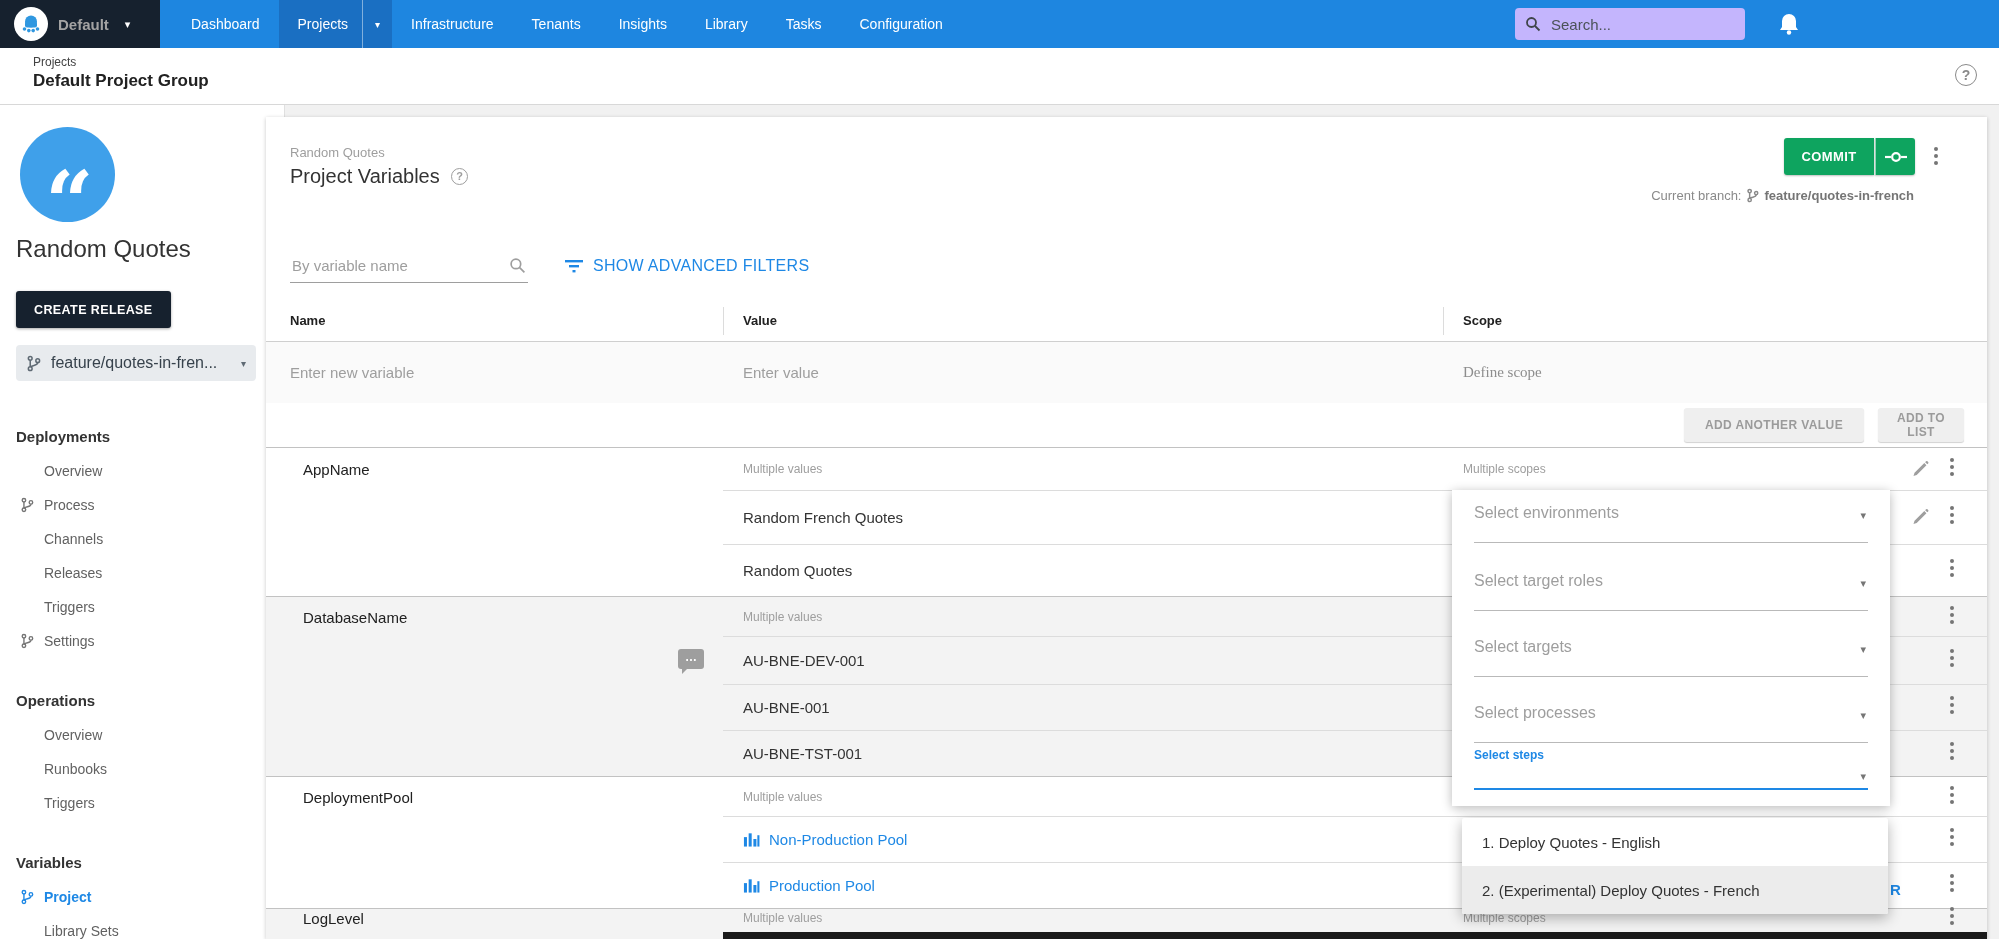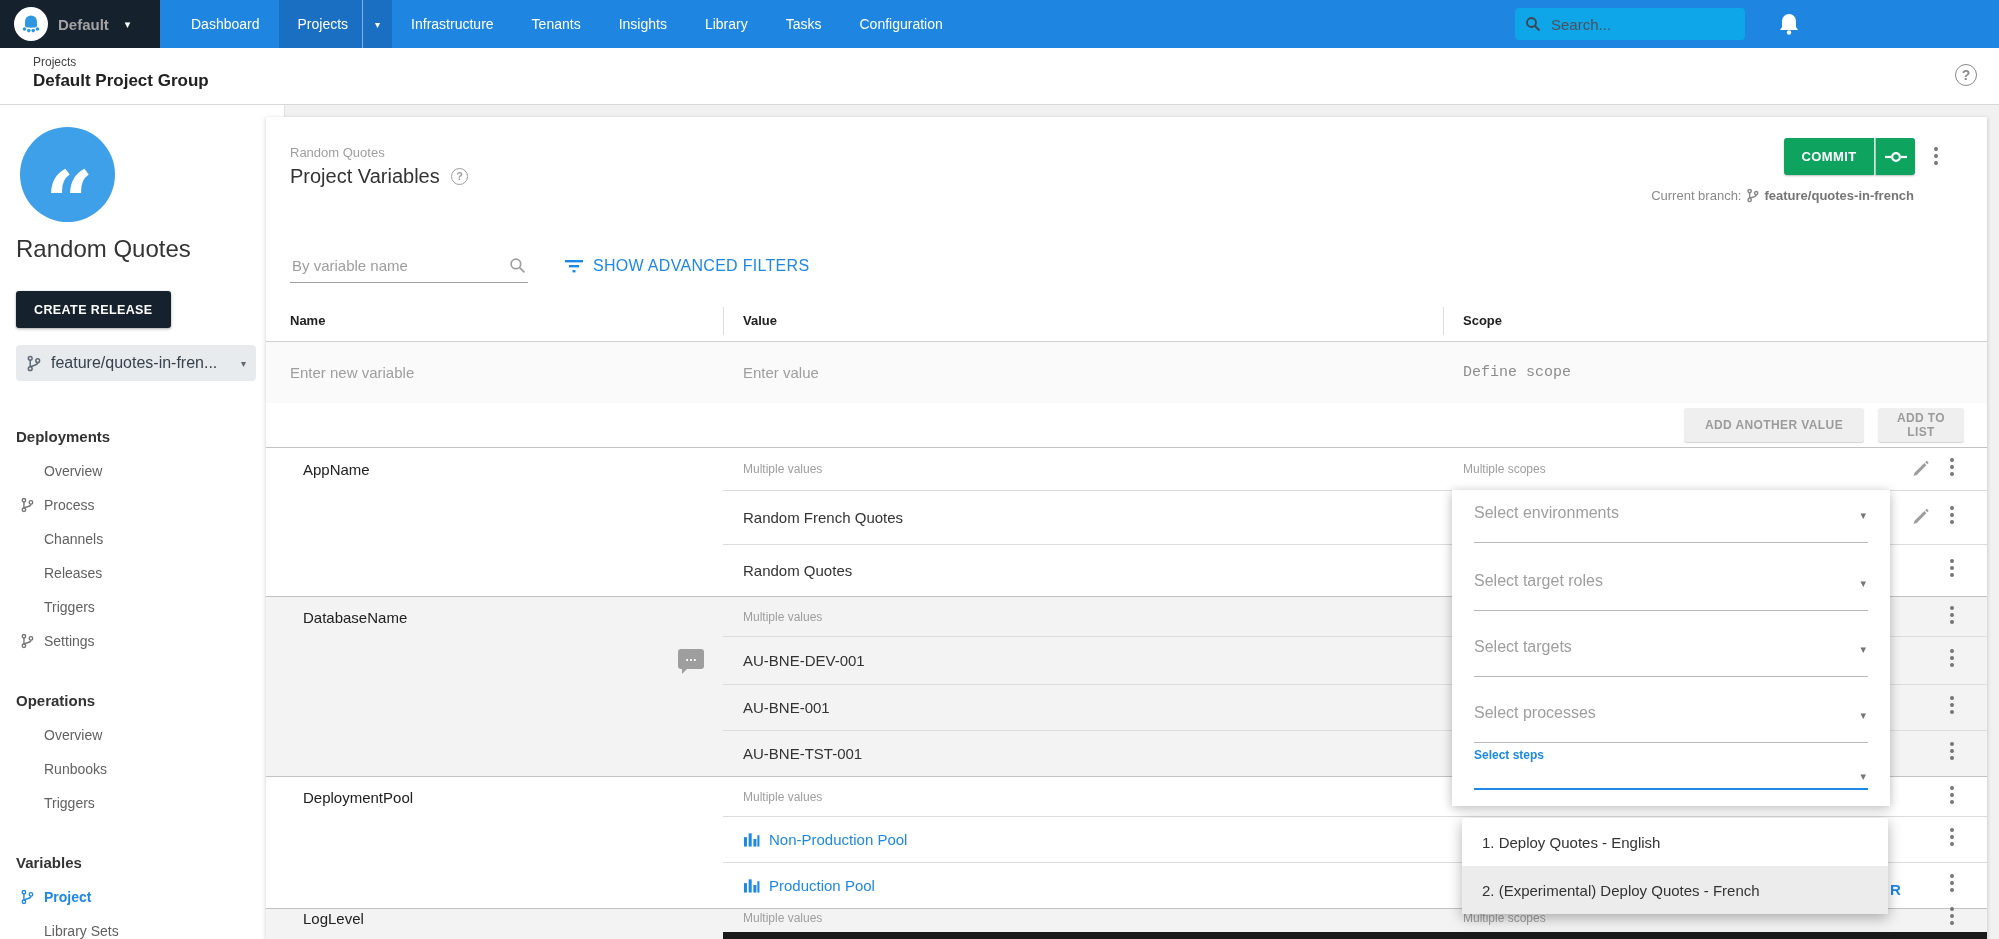--- a/index.html
+++ b/index.html
@@ -9,21 +9,21 @@
   
   #topnav{position:absolute;left:0;top:0;width:1999px;height:48px;background:#1e86e0;display:flex;align-items:stretch;}
   #space-block{width:160px;background:#16212e;display:flex;align-items:center;padding-left:14px;gap:10px;flex:0 0 auto;}
   #space-logo{width:34px;height:34px;border-radius:50%;background:#fff;display:flex;align-items:center;justify-content:center;}
   #space-label{color:#a3a3a3;font-size:15px;font-weight:bold;}
   .nav-caret{color:#fff;font-size:11px;margin-left:6px;}
   #nav-items{display:flex;align-items:stretch;margin-left:12px;}
   .nav-item{display:flex;align-items:center;padding:0 19px;color:#fff;font-size:14px;font-weight:500;cursor:pointer;}
   .nav-item.active{background:#1a6fc2;padding-right:14px;}
   .nav-item-caretcell{display:flex;align-items:center;background:#1a6fc2;padding:0 12px;border-left:1px solid rgba(255,255,255,.45);color:#fff;font-size:10px;cursor:pointer;}
-  #nav-search{position:absolute;left:1515px;top:8px;width:230px;height:32px;background:#0ea5e9;border-radius:4px;display:flex;align-items:center;padding:0 10px;gap:8px;}
+  #nav-search{position:absolute;left:1515px;top:8px;width:230px;height:32px;background:#c4b5fd;border-radius:4px;display:flex;align-items:center;padding:0 10px;gap:8px;}
   #nav-search input{border:none;background:transparent;outline:none;font-size:15px;color:#3c3f42;width:170px;}
   #nav-search input::placeholder{color:#4b5258;}
   #nav-bell{position:absolute;left:1778px;top:12px;}
 
   
   #crumbband{position:absolute;left:0;top:48px;width:1999px;height:57px;background:#fff;border-bottom:1px solid #d8d8d8;}
   #crumb-section{position:absolute;left:33px;top:7px;font-size:12px;color:#424242;}
   #crumb-title{position:absolute;left:33px;top:23px;font-size:17px;font-weight:bold;color:#212121;}
   #help-top{position:absolute;left:1955px;top:16px;width:22px;height:22px;border:1.6px solid #8a8a8a;border-radius:50%;color:#8a8a8a;font-size:14px;font-weight:bold;text-align:center;line-height:20px;}
 
@@ -58,21 +58,21 @@
   #filter-input-wrap input{border:none;outline:none;background:transparent;width:200px;font-size:15px;color:#333;padding-top:8px;}
   #filter-input-wrap input::placeholder{color:#9e9e9e;}
   #filter-mag{position:absolute;right:2px;top:8px;}
   #adv-filters{position:absolute;left:299px;top:140px;display:flex;align-items:center;gap:10px;color:#1e88e5;font-size:16px;font-weight:normal;letter-spacing:.3px;cursor:pointer;}
 
   
   .col-head{position:absolute;font-size:13px;font-weight:bold;color:#212121;}
   .vsep{position:absolute;width:1px;background:#dcdcdc;}
   #new-row{position:absolute;left:0;top:224px;width:1721px;height:62px;background:#fafafa;border-top:1px solid #cfcfcf;}
   .ph{position:absolute;font-size:15px;color:#9e9e9e;cursor:text;}
-  .ph.mono{font-family:Liberation Mono, monospace;color:#8d8d8d;text-align:center;}
+  .ph.mono{font-family:Liberation Serif, serif;color:#8d8d8d;text-align:center;}
   #btn-row{position:absolute;left:0;top:286px;width:1721px;height:44px;background:#fff;}
   .flat-btn{position:absolute;top:5px;height:34px;background:#efefef;border:none;border-radius:3px;color:#9b9b9b;font-size:12px;font-weight:bold;letter-spacing:.4px;box-shadow:0 1px 1px rgba(0,0,0,.18);cursor:pointer;}
 
   .group-shade{position:absolute;left:0;width:1721px;background:#f3f3f3;}
   .g-hdr{position:absolute;left:0;width:1721px;border-top:1px solid #c2c2c2;}
   .g-hdr .gname{position:absolute;left:37px;top:50%;transform:translateY(-50%);font-size:15px;color:#212121;}
   .summary{position:absolute;font-size:12px;color:#9e9e9e;top:50%;transform:translateY(-50%);}
   .v-row{position:absolute;left:0;width:1721px;}
   .v-row .sep{position:absolute;left:457px;right:0;top:0;height:1px;background:#dcdcdc;}
   .v-text{position:absolute;left:477px;top:50%;transform:translateY(-50%);font-size:15px;color:#333;}

